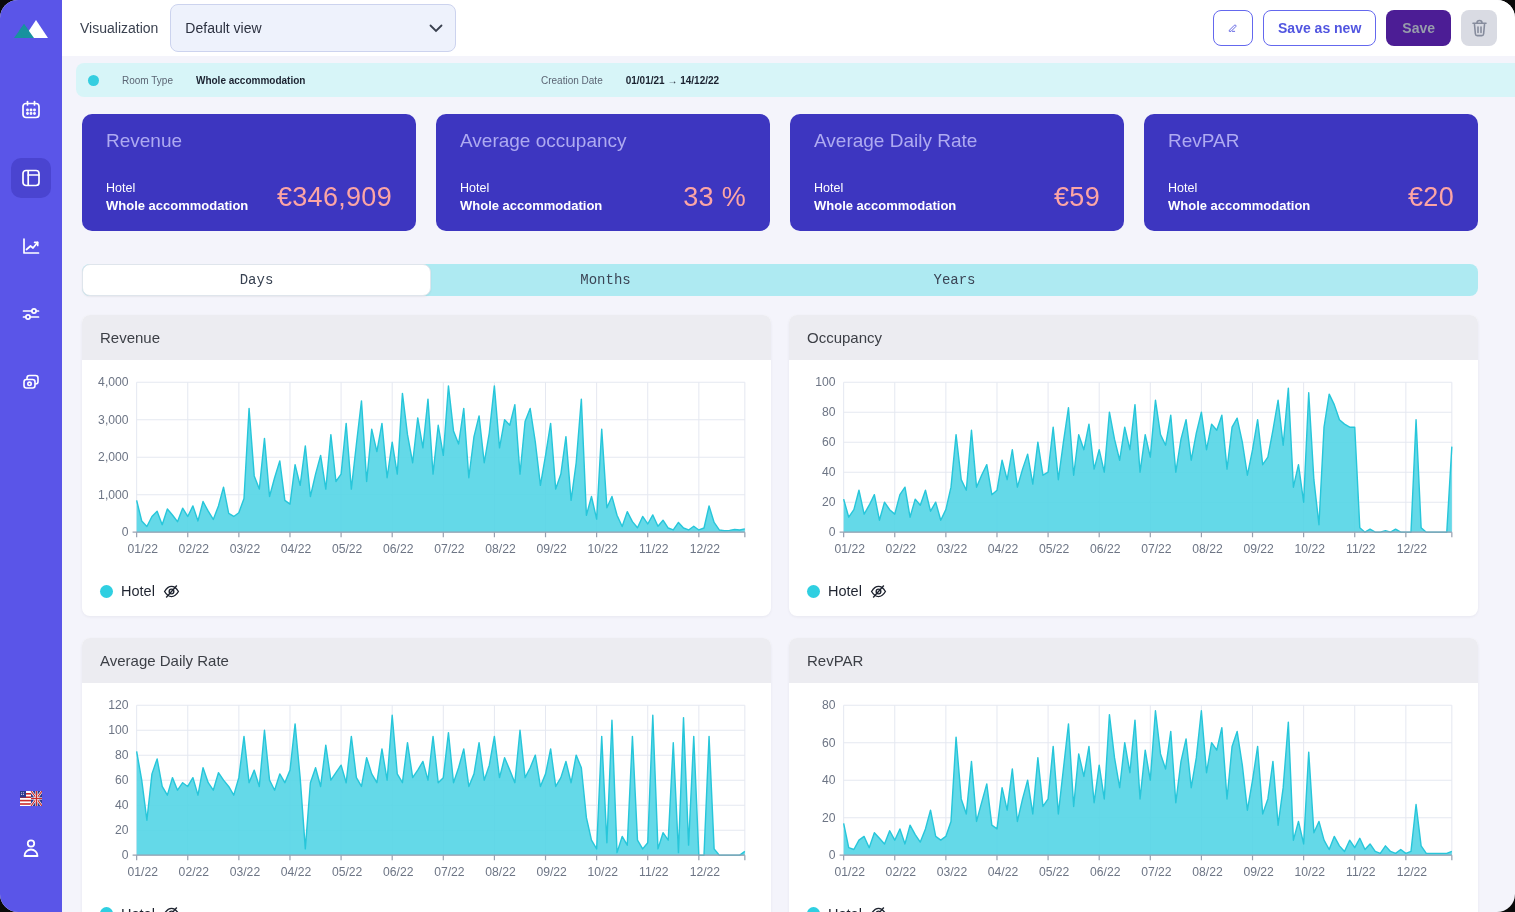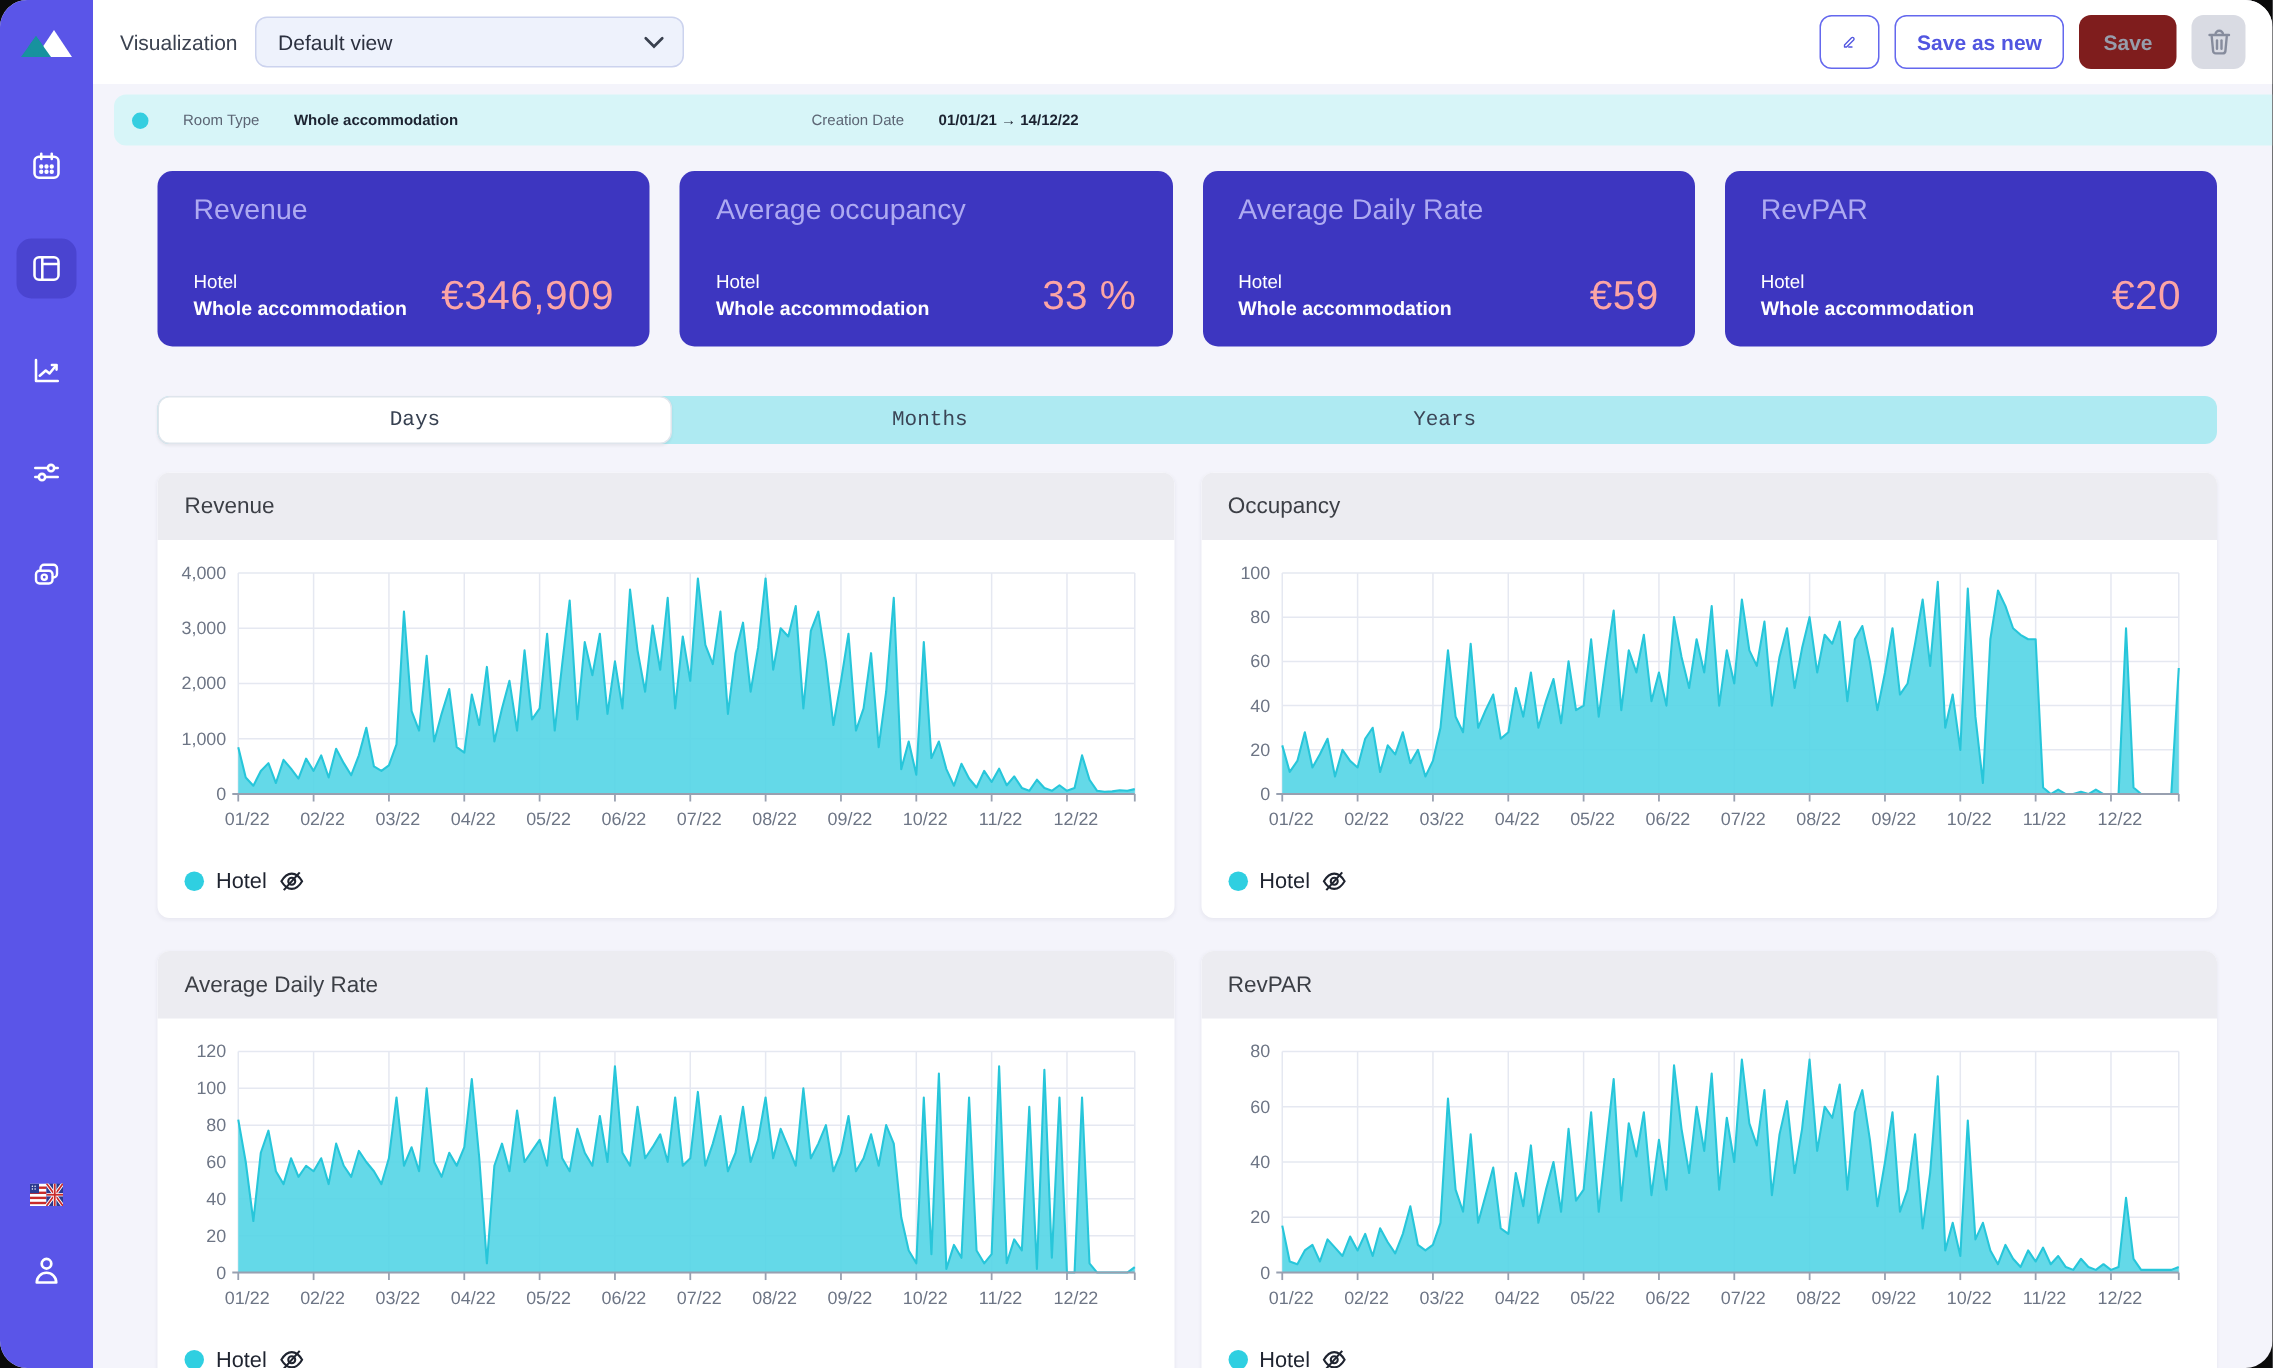--- a/index.html
+++ b/index.html
@@ -12,39 +12,39 @@
   .nav { margin-top:48px; display:flex; flex-direction:column; align-items:center; gap:28px; }
   .nav-item { width:40px; height:40px; display:flex; align-items:center; justify-content:center; border-radius:10px; cursor:pointer; }
   .nav-item.active { background:#4a44d0; }
   .sidebar-spacer { flex:1; }
   .sidebar-bottom { display:flex; flex-direction:column; align-items:center; gap:26px; margin-bottom:48px; }
 
   
   .main { flex:1; min-width:0; display:flex; flex-direction:column; }
   .topbar { height:56px; background:#ffffff; display:flex; align-items:center; padding:0 18px; flex-shrink:0; }
   .topbar-label { font-size:14px; color:#3b4250; margin-right:12px; }
-  .select { width:286px; height:34px; background:#eef2fc; border:1px solid #ccd3ee; border-radius:8px; display:flex; align-items:center; justify-content:space-between; padding:0 12px 0 14px; cursor:pointer; }
+  .select { width:286px; height:48px; background:#eef2fc; border:1px solid #ccd3ee; border-radius:8px; display:flex; align-items:center; justify-content:space-between; padding:0 12px 0 14px; cursor:pointer; }
   .select-value { font-size:14px; color:#2c3140; }
   .topbar-actions { margin-left:auto; display:flex; align-items:center; gap:10px; }
   .btn { height:36px; border-radius:8px; display:flex; align-items:center; justify-content:center; font-size:14px; font-weight:700; cursor:pointer; }
   .btn-icon { width:40px; }
   .btn-outline { background:#fff; border:1.5px solid #6468ee; color:#5155e0; padding:0 14px; }
-  .btn-disabled { background:#7f1d1d; color:#979dab; padding:0 16px; border:none; }
+  .btn-disabled { background:#4c1d95; color:#979dab; padding:0 16px; border:none; }
   .btn-gray { background:#d9dbe3; border:none; width:36px; }
 
   
   .filterbar { height:34px; margin:7px 0 0 14px; background:#d7f5f8; border-radius:8px 0 0 8px; display:grid; grid-template-columns:465px 470px auto; align-items:center; flex-shrink:0; }
   .filter-group { display:flex; align-items:center; gap:23px; font-size:10px; }
   .filter-group:first-child { padding-left:12px; }
   .filter-dot { width:11px; height:11px; border-radius:50%; background:#35cee0; }
   .filter-label { color:#5c6574; }
   .filter-value { color:#1b2230; font-weight:700; }
 
   
-  .content { flex:1; overflow:hidden;padding-left:23px; }
+  .content { flex:1; overflow:hidden; }
 
   .kpis { display:grid; grid-template-columns:repeat(4,1fr); gap:20px; padding:17px 37px 0 20px; }
   .kpi { background:#3d36c0; border-radius:10px; height:117px; padding:16px 24px 18px 24px; display:flex; flex-direction:column; justify-content:space-between; }
   .kpi-title { color:#aeaaf1; font-size:19px; }
   .kpi-bottom { display:flex; align-items:flex-end; justify-content:space-between; }
   .kpi-prop { color:#ffffff; font-size:12.5px; line-height:1.5; }
   .kpi-seg { color:#ffffff; font-size:13px; font-weight:700; }
   .kpi-value { color:#fca5a5; font-size:27px; font-weight:400; letter-spacing:.3px; }
 
   .tabs { margin:33px 37px 0 20px; background:#aeeaf2; border-radius:8px; display:grid; grid-template-columns:repeat(4,1fr); height:32px;font-family:Liberation Mono, monospace; }

